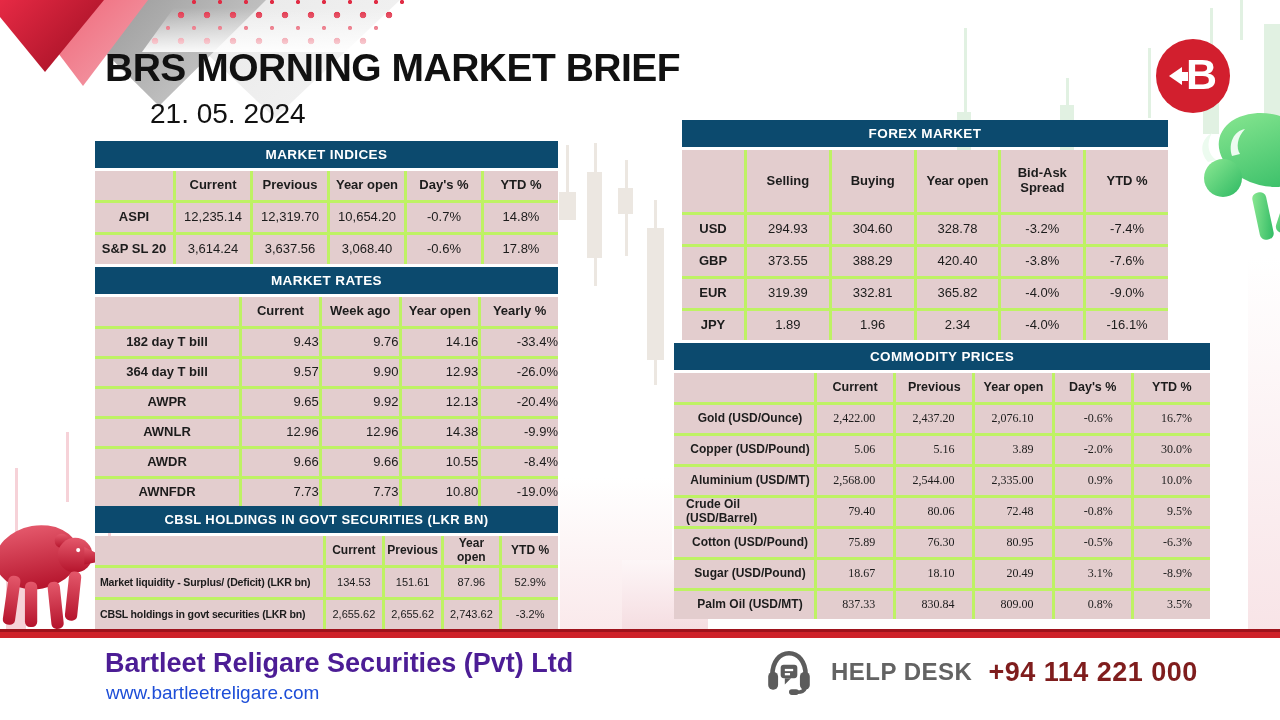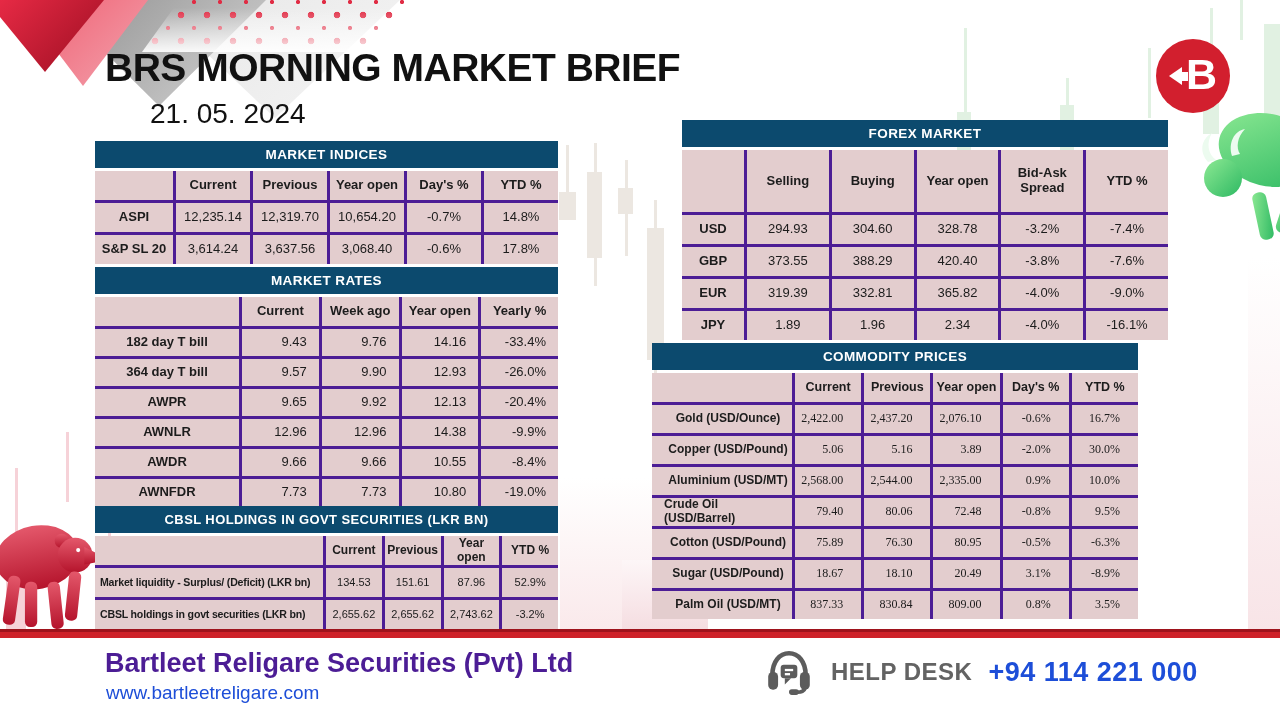--- a/index.html
+++ b/index.html
@@ -42,60 +42,60 @@
   .logo-b { color:#fff; font-size:43px; font-weight:800; line-height:1; margin-top:-4px; }
 
   
   #bull-art { position:absolute; left:1190px; top:96px; z-index:6; }
   #bear-art { position:absolute; left:-6px; top:504px; z-index:6; }
 
   
   .tablebox { position:absolute; z-index:10; }
   .t-title { height:27px; background:#0c4a6e; color:#fff; font-weight:700; font-size:13.5px;
     letter-spacing:.4px; display:flex; align-items:center; justify-content:center; margin-bottom:3px; }
-  .t-grid { display:grid; gap:3px; background:#4c1d95; }
+  .t-grid { display:grid; gap:3px; background:#bef264; }
   .t-grid > div { background:#e3cdce; color:#1c1c1c; display:flex; align-items:center; justify-content:center;
     font-size:13px; line-height:1.15; }
   .hcell { font-weight:700; text-align:center; }
   .lcell { font-weight:700; }
   .vcell { font-weight:400; }
 
   #tbl-indices { left:95px; top:141px; width:463px; }
   #tbl-indices .t-grid { grid-template-rows:29px; grid-auto-rows:29px; }
 
   #tbl-rates { left:95px; top:267px; width:463px; }
   #tbl-rates .t-grid { grid-template-rows:29px; grid-auto-rows:27px; }
-  #tbl-rates .vcell { justify-content:flex-end; padding-right:12px; }
+  #tbl-rates .vcell { justify-content:flex-end; padding-right:0; }
 
   #tbl-cbsl { left:95px; top:506px; width:463px; }
   #tbl-cbsl .t-grid { grid-template-rows:29px; grid-auto-rows:29px; }
   #tbl-cbsl .t-title { font-size:13px; }
   #tbl-cbsl .lcell { justify-content:flex-start; padding-left:5px; font-size:10.6px; letter-spacing:-.2px; }
   #tbl-cbsl .hcell { font-size:12px; }
   #tbl-cbsl .vcell { font-size:11px; }
 
   #tbl-forex { left:682px; top:120px; width:486px; }
   #tbl-forex .t-grid { grid-template-rows:62px; grid-auto-rows:29px; }
   #tbl-forex .hcell { padding:0 6px; }
 
-  #tbl-comm { left:652px; top:343px; width:486px; }
+  #tbl-comm { left:674px; top:343px; width:536px; }
   #tbl-comm .t-grid { grid-template-rows:29px; grid-auto-rows:28px; }
   #tbl-comm .lcell { font-size:12px;padding-left:12px; }
   #tbl-comm .hcell { font-size:12.5px; }
   #tbl-comm .vcell { justify-content:flex-end; padding-right:18px; font-size:12px;font-family:Liberation Serif, serif; }
 
   
   #red-bar { position:absolute; left:0; top:629px; width:1280px; height:9px; z-index:8;
     background:linear-gradient(to bottom,#9e131c 0 38%,#ce2129 38% 100%); }
   #footer { position:absolute; left:0; top:638px; width:1280px; height:82px; background:#fff; z-index:9; }
   #company { position:absolute; left:105px; top:10px; font-size:27px; font-weight:800; color:#4c1d95; }
   #website { position:absolute; left:106px; top:44px; font-size:19px; font-weight:400; color:#1d4ed8; }
   #helpdesk { position:absolute; left:763px; top:8px; display:flex; align-items:center; gap:16px; }
   #helpdesk-label { font-size:24px; font-weight:600; color:#636363; letter-spacing:.5px; }
-  #helpdesk-phone { font-size:27px; font-weight:800; color:#1d4ed8; letter-spacing:.5px;text-align:center; }
+  #helpdesk-phone { font-size:27px; font-weight:800; color:#7f1d1d; letter-spacing:.5px;text-align:center; }
 </style>
 </head>
 <body>
 
 <div id="canvas">
 
   <div class="tri" id="tri-gray2"></div>
   <div class="tri" id="tri-gray"></div>
   <div class="tri" id="tri-pink"></div>
   <div class="tri" id="tri-red"></div>

